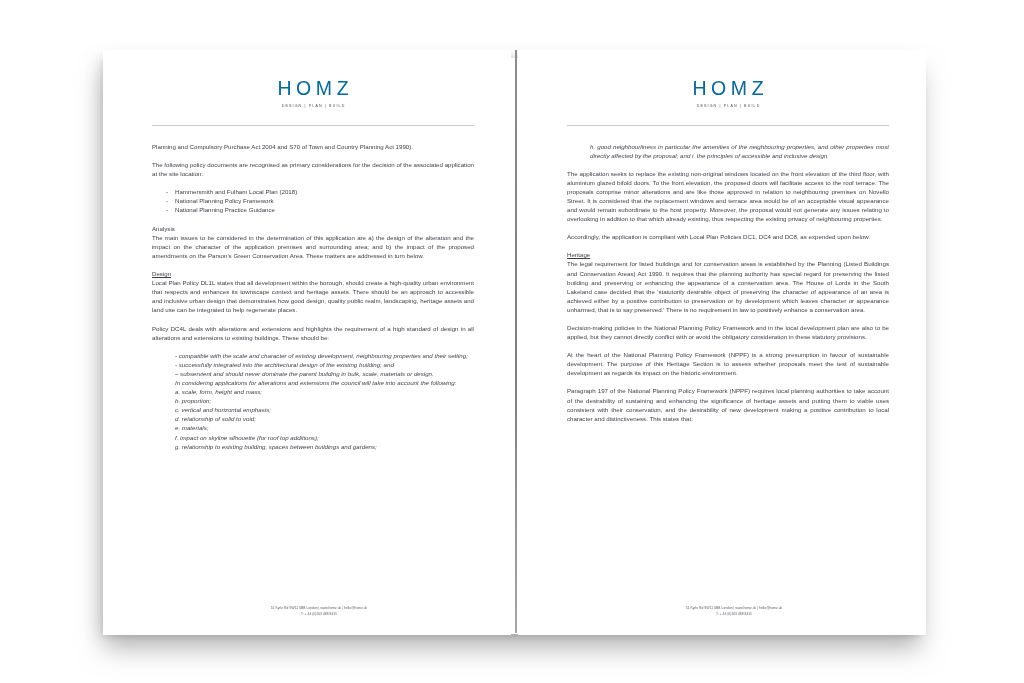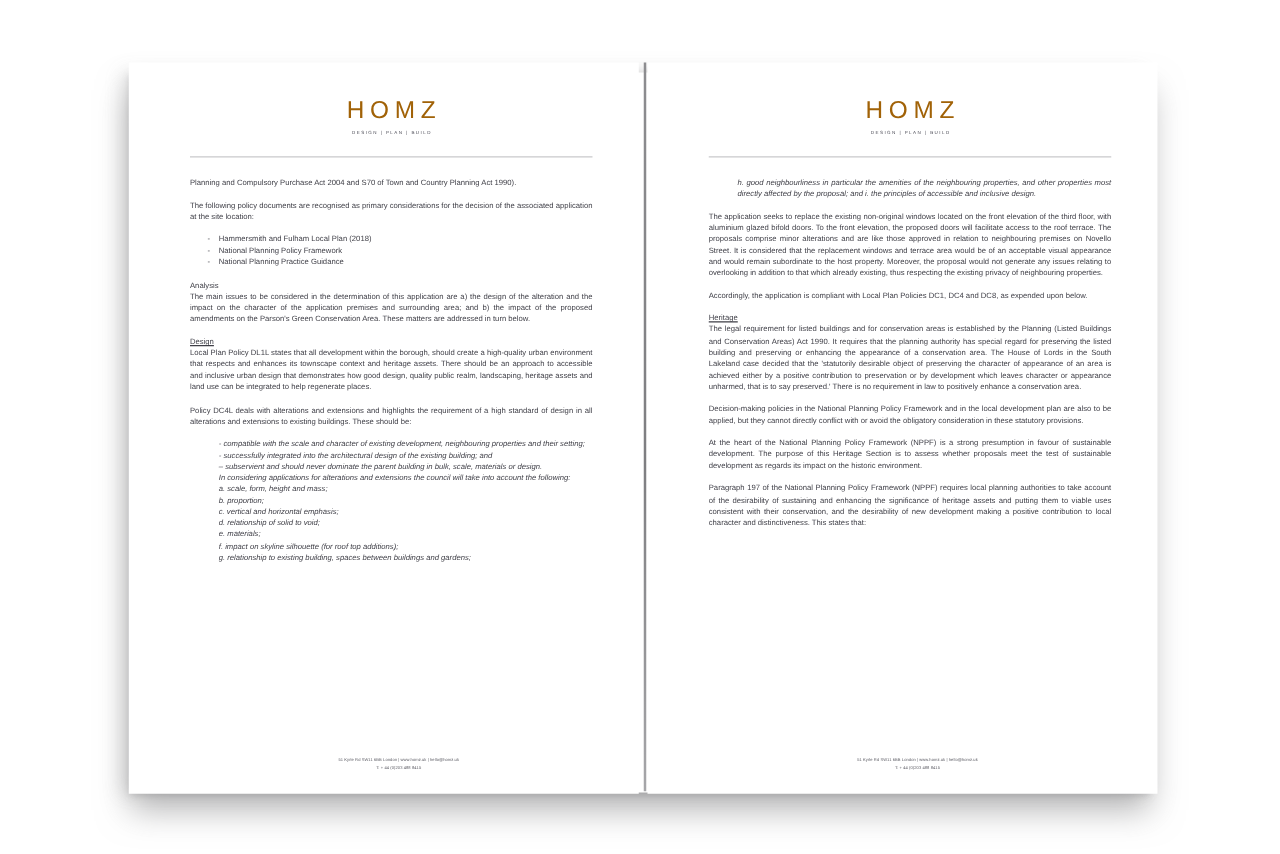--- a/index.html
+++ b/index.html
@@ -50,21 +50,21 @@
     position:absolute;
     left:49px; right:37px;
     top:0; bottom:0;
   }
 
   
   .letterhead { padding-top:29px; text-align:center; }
   .brand {
     font-size:19.5px;
     letter-spacing:4.6px;
-    color:#a16207;
+    color:#0369a1;
     font-weight:400;
     line-height:1;
     text-indent:4.6px;
   }
   .tagline {
     margin-top:5px;
     font-size:3.6px;
     letter-spacing:1.15px;
     color:#4a4a55;
     text-indent:1.15px;

